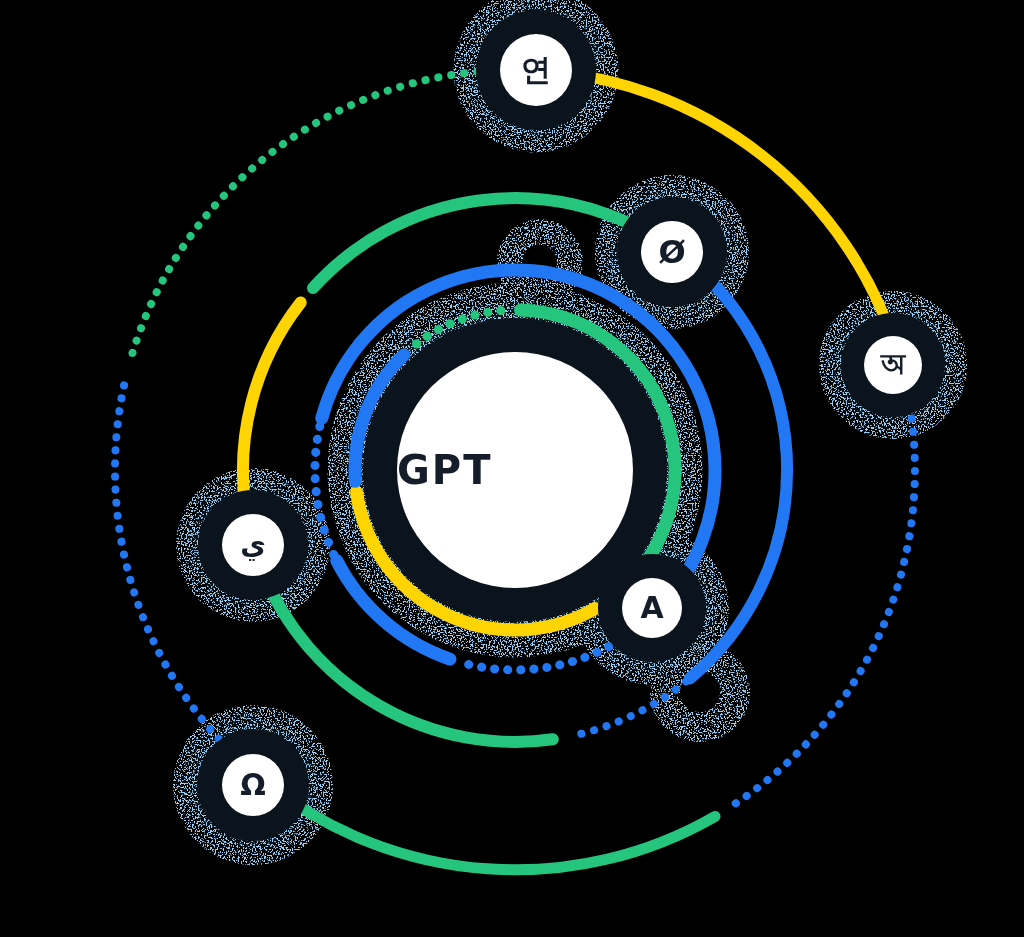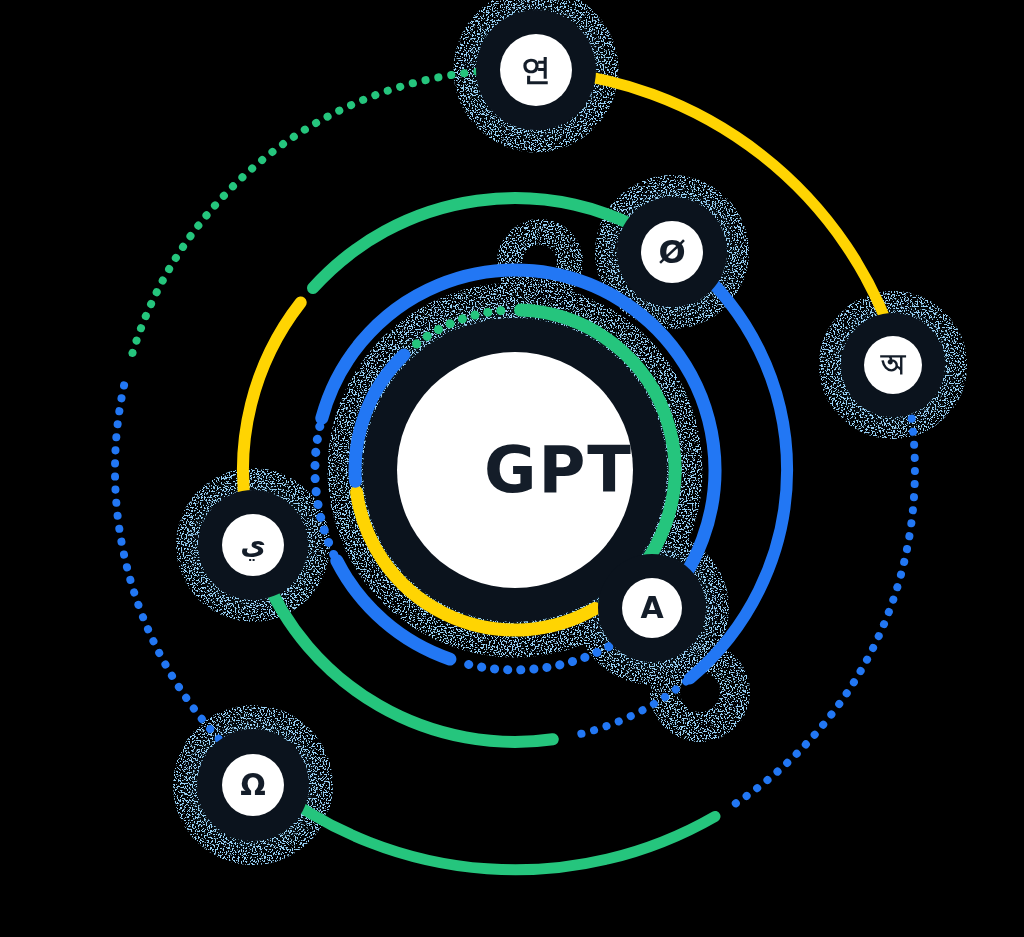--- a/index.html
+++ b/index.html
@@ -42,24 +42,24 @@
     color:var(--node-text);
     font-weight:bold;
     line-height:1;
     user-select:none;
   }
   .center-node{
     position:absolute;
     left:397px;top:352px;width:236px;height:236px;
     background:var(--node-bg);
     border-radius:50%;
-    display:flex;align-items:center;justify-content:flex-end;
+    display:flex;align-items:center;justify-content:flex-start;
     color:var(--node-text);
     font-weight:bold;
-    font-size:64px;
+    font-size:40px;
     letter-spacing:2px;
     user-select:none;
   }
 </style>
 </head>
 <body>
 
 <div class="stage">
 
   <svg width="1024" height="937" viewBox="0 0 1024 937">

